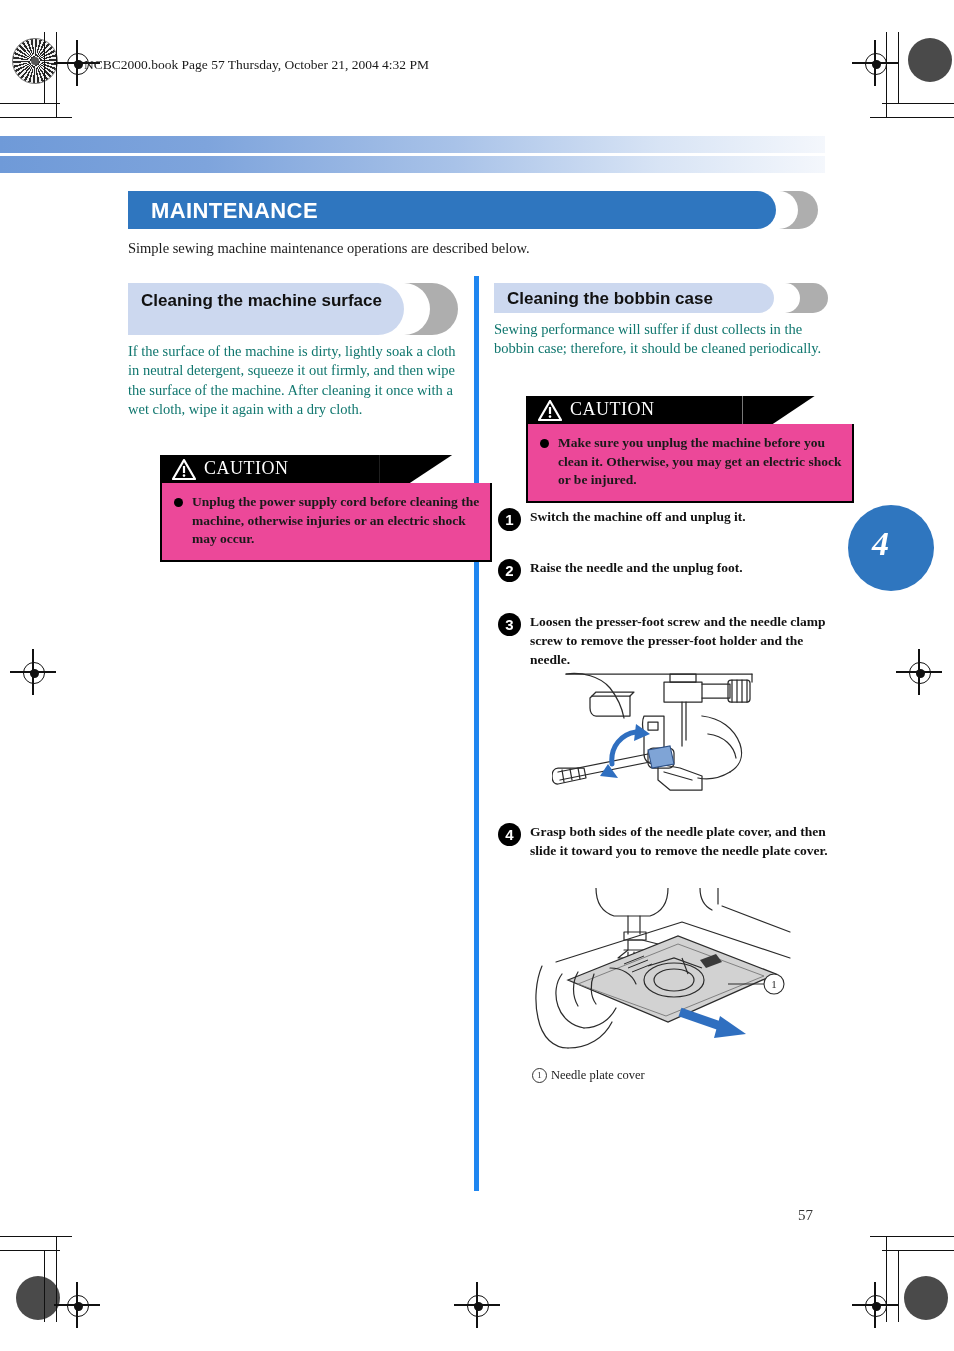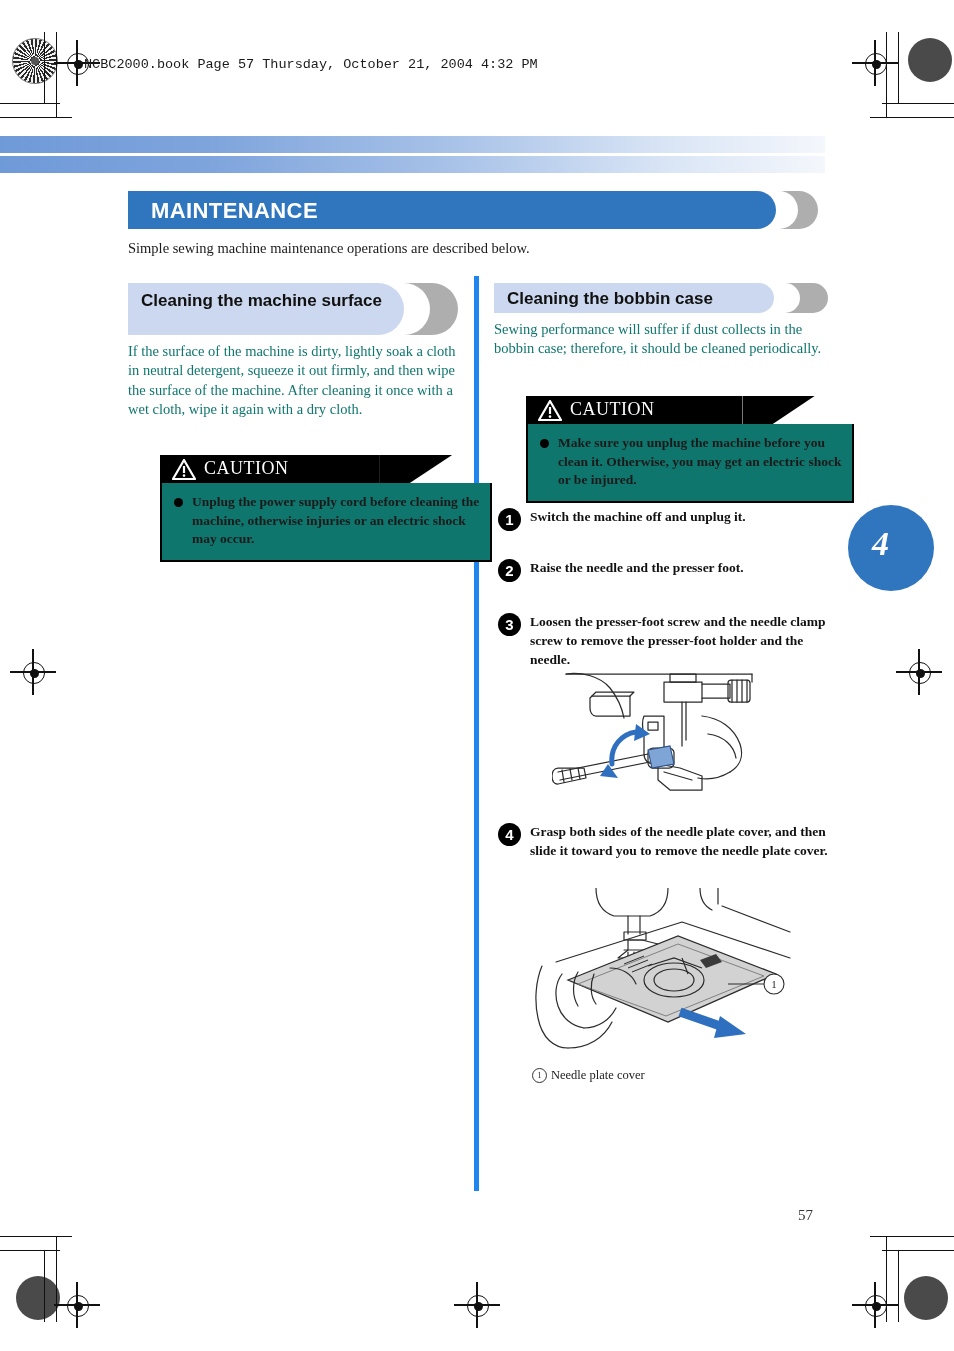--- a/index.html
+++ b/index.html
@@ -22,21 +22,21 @@
               repeating-conic-gradient(from 0deg,#2a2a2a 0deg 6deg,#f2f2f2 6deg 12deg);
             border:1px solid #777;}
   .reg-star::after{content:"";position:absolute;left:50%;top:50%;width:8px;height:8px;
             margin:-4px 0 0 -4px;background:#555;border-radius:50%;}
 
   .crop-v{position:absolute;width:1.4px;background:#111;}
   .crop-h{position:absolute;height:1.4px;background:#111;}
 
   
   .runhead{position:absolute;left:84px;top:57px;font-size:13.5px;
-           font-family:Liberation Mono, monospace;color:#1a1a1a;white-space:nowrap;}
+           font-family:Liberation Serif, serif;color:#1a1a1a;white-space:nowrap;}
 
   
   .topbar{position:absolute;left:0;height:17px;
           background:linear-gradient(to right,#6f9ad8 0%,#7ea4dc 25%,#a8c2e8 55%,#d8e4f5 80%,#f4f7fc 100%);}
   .topbar.b1{top:136px;width:825px;}
   .topbar.b2{top:156px;width:825px;}
 
   
   .col-divider{position:absolute;left:474px;top:276px;width:5px;height:915px;background:#1f86f0;}
 
@@ -67,21 +67,21 @@
 
   
   .caution{position:absolute;padding-left:30px;}
   .caution .c-head{position:relative;height:28px;width:100%;}
   .caution .c-head .c-black{position:absolute;left:0;top:0;height:28px;width:66%;background:#000;}
   .caution .c-head .c-wedge{position:absolute;top:0;height:28px;width:22%;left:66%;
       background:#000;clip-path:polygon(0 0,100% 0,42% 100%,0 100%);}
   .caution .c-head .c-text{position:absolute;left:44px;top:3px;color:#fff;font-size:18px;
       letter-spacing:.5px;font-family:"Liberation Serif",serif;}
   .caution .c-tri{position:absolute;left:12px;top:4px;width:24px;height:21px;}
-  .caution .c-body{border:2px solid #000;border-top:none;padding:10px 10px 11px 10px;background:#0f766e;}
+  .caution .c-body{border:2px solid #000;border-top:none;padding:10px 10px 11px 10px;background:#ec4899;}
   .caution .c-li{display:flex;align-items:flex-start;font-size:13.5px;font-weight:bold;line-height:1.38;}
   .caution .c-bullet{flex:0 0 auto;width:9px;height:9px;border-radius:50%;background:#000;
       margin:5px 9px 0 2px;}
 
   
   .step{position:absolute;display:flex;align-items:flex-start;}
   .step .num{flex:0 0 auto;width:23px;height:23px;border-radius:50%;background:#000;color:#fff;
       font-size:15px;font-weight:bold;display:flex;align-items:center;justify-content:center;
       font-family:"Liberation Sans",sans-serif;margin-right:9px;margin-top:1px;}
   .step .txt{font-size:13.5px;font-weight:bold;line-height:1.42;color:#111;}
@@ -221,21 +221,21 @@
   </div>
 </div>
 
 <div class="step" style="left:498px;top:507px;width:330px;">
   <div class="num">1</div>
   <div class="txt">Switch the machine off and unplug it.</div>
 </div>
 
 <div class="step" style="left:498px;top:558px;width:330px;">
   <div class="num">2</div>
-  <div class="txt">Raise the needle and the presser foot.</div>
+  <div class="txt">Raise the needle and the unplug foot.</div>
 </div>
 
 <div class="step" style="left:498px;top:612px;width:330px;">
   <div class="num">3</div>
   <div class="txt">Loosen the presser-foot screw and the needle clamp screw to remove the presser-foot holder and the needle.</div>
 </div>
 
 <div class="figure" style="left:552px;top:668px;">
 <svg width="262" height="148" viewBox="0 0 262 148">
   <g fill="none" stroke="#2b2b2b" stroke-width="1.25" stroke-linejoin="round" stroke-linecap="round">

